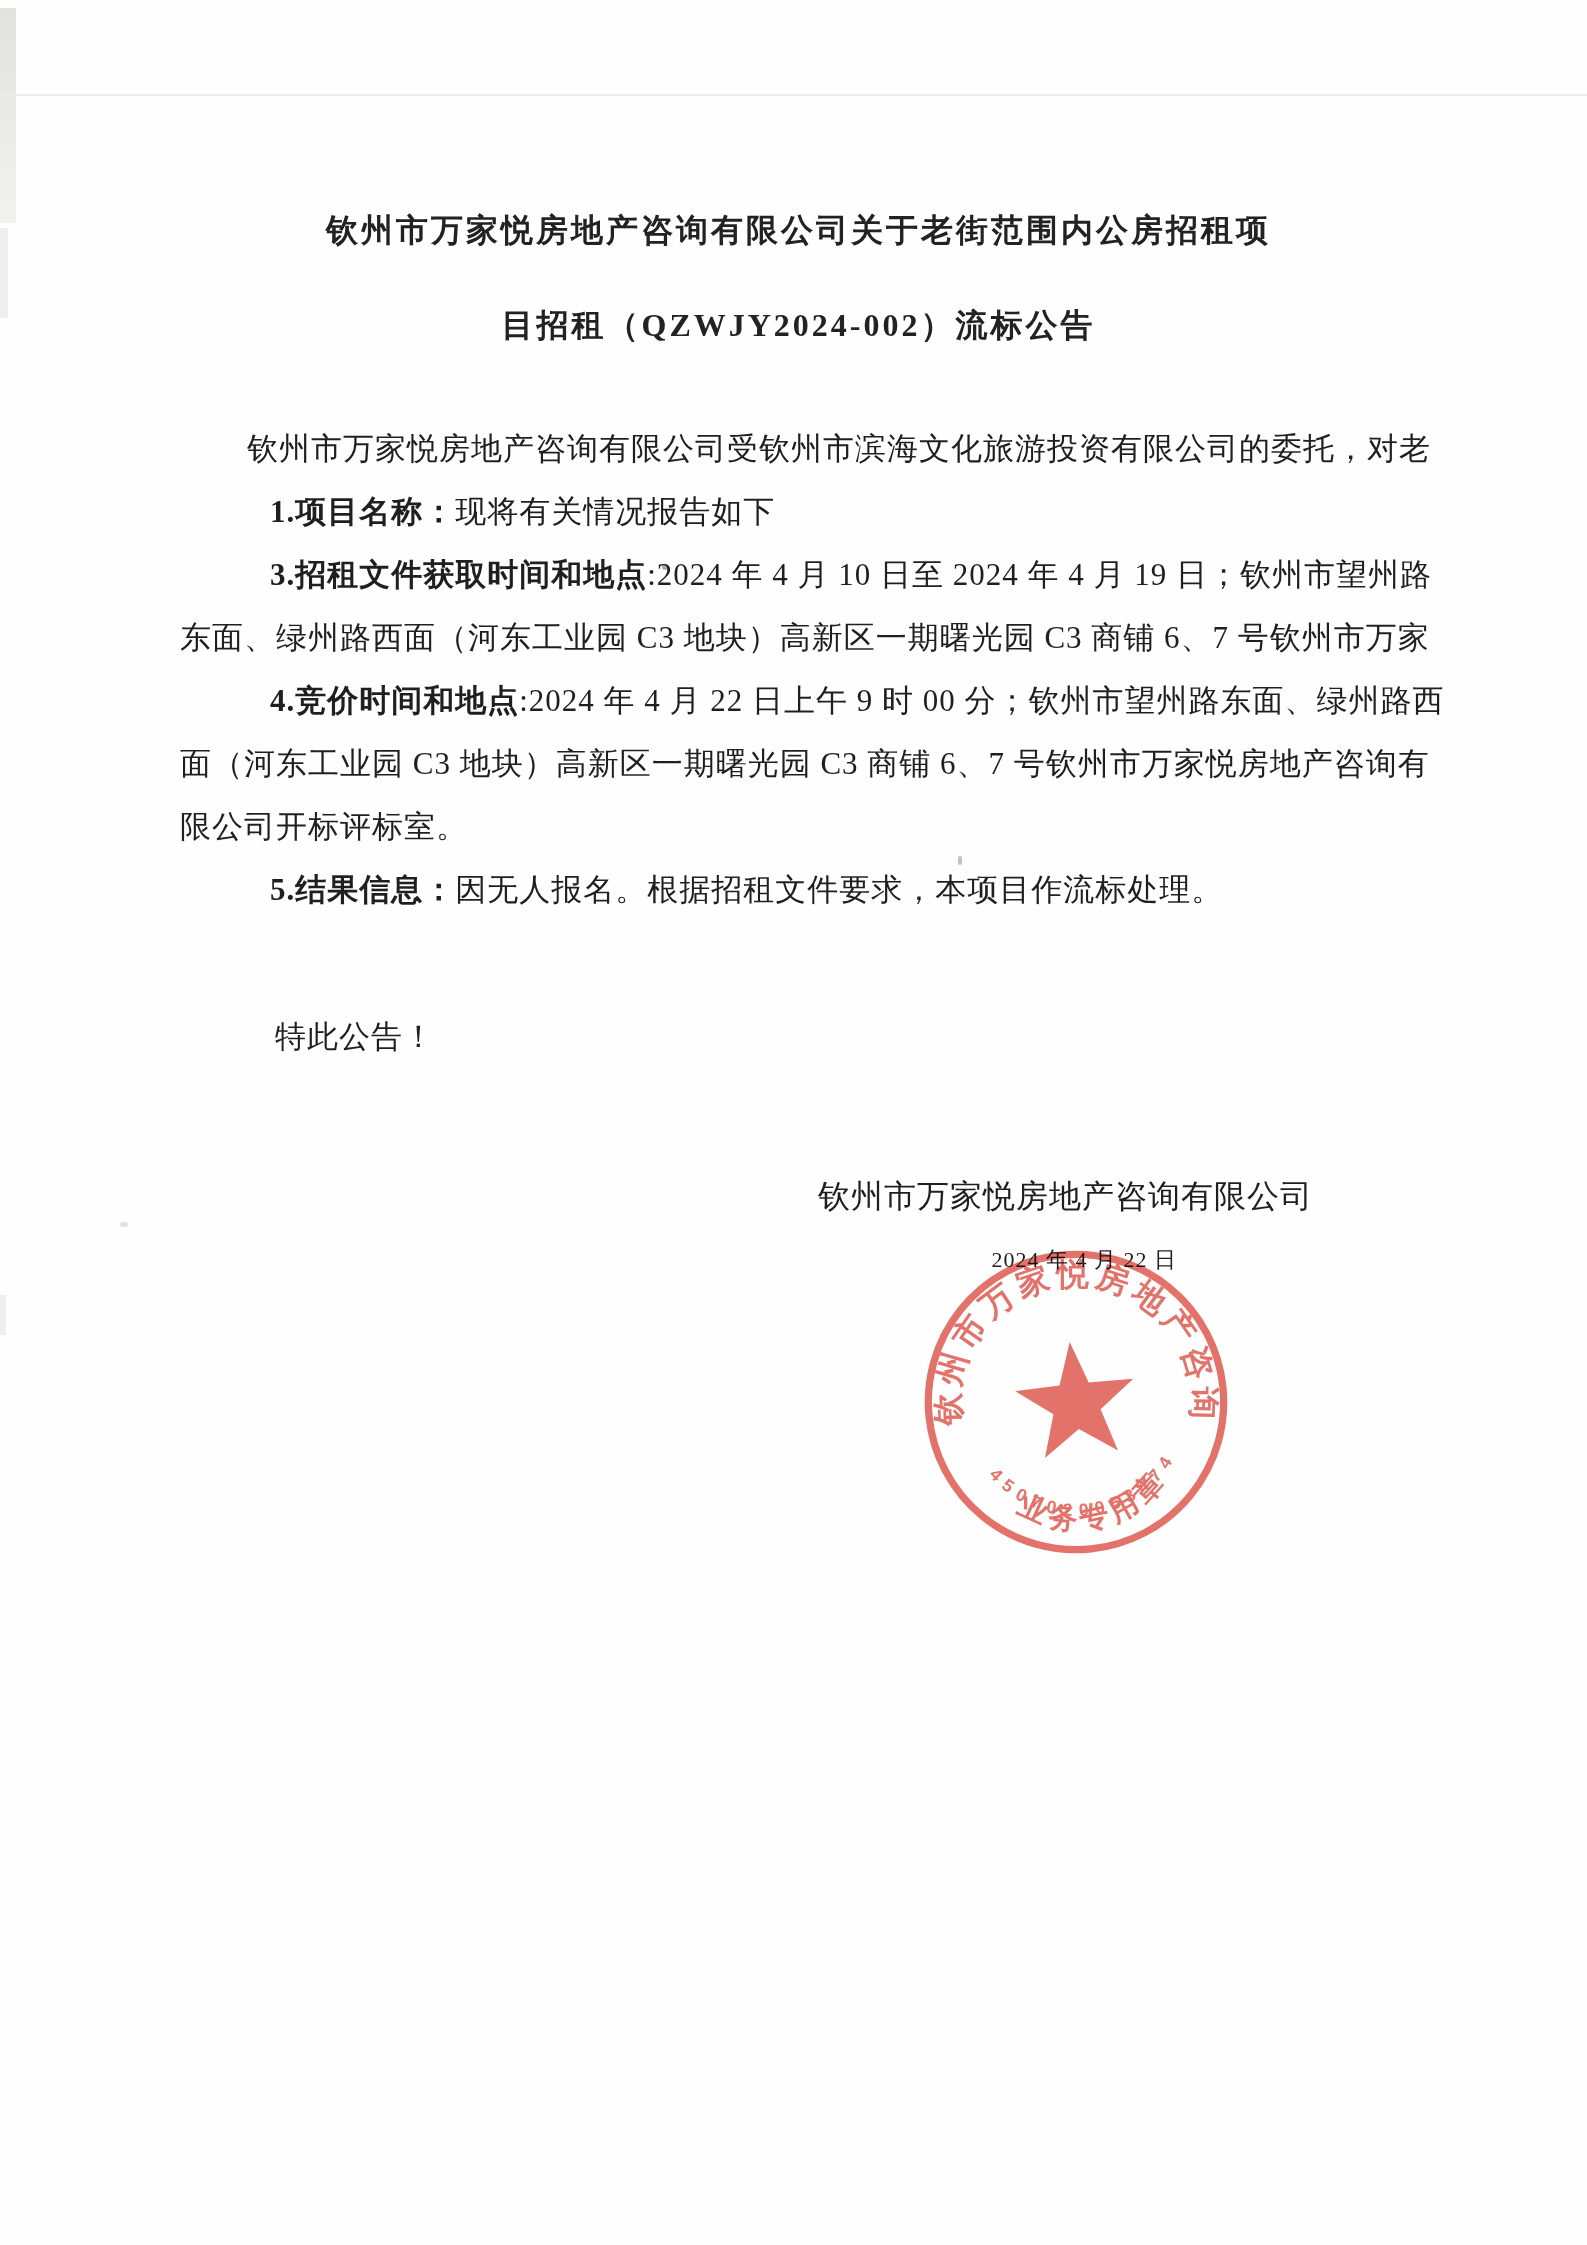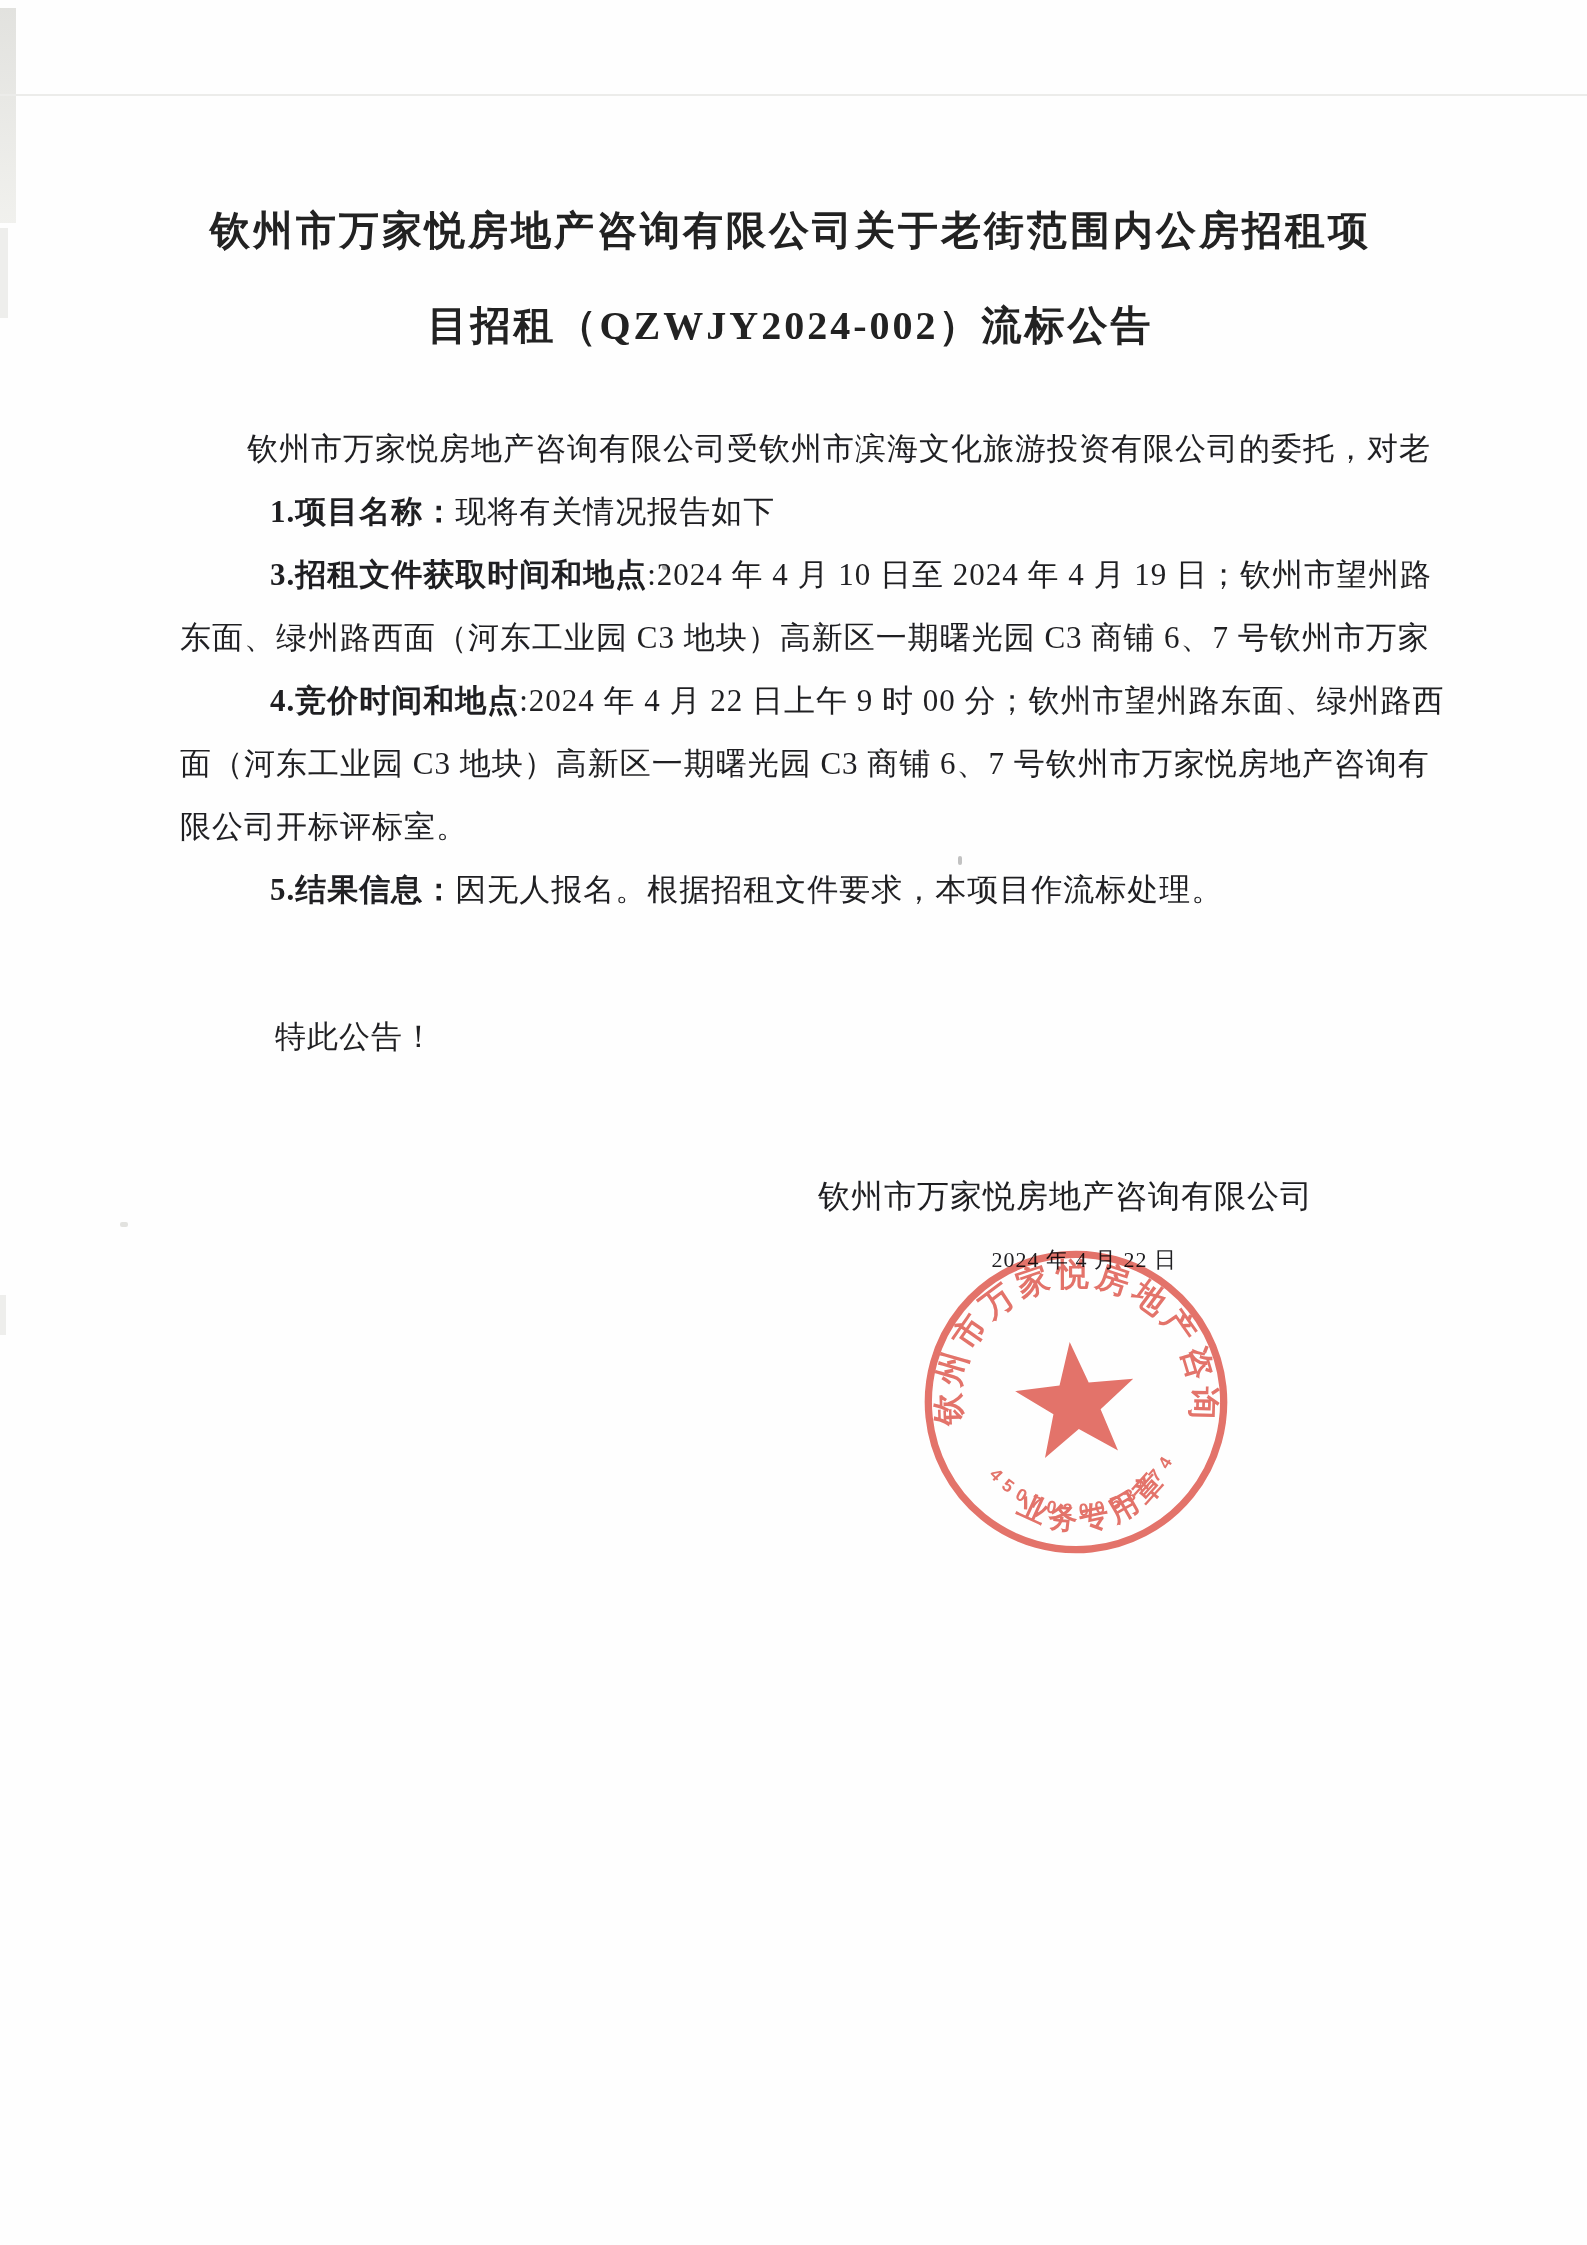--- a/index.html
+++ b/index.html
@@ -15,23 +15,23 @@
   .art{position:absolute;pointer-events:none;}
   .art-edge1{left:0;top:8px;width:16px;height:215px;background:linear-gradient(180deg,#cbcbc5,#e6e6e0);opacity:.55;}
   .art-edge2{left:0;top:228px;width:8px;height:90px;background:#dcdcd6;opacity:.45;}
   .art-edge3{left:0;top:1295px;width:6px;height:40px;background:#d8d8d2;opacity:.4;}
   .art-line{left:0;top:94px;width:100%;height:2px;background:#ececea;}
   .art-dot1{left:662px;top:564px;width:6px;height:6px;border-radius:50%;background:#8f8f8f;opacity:.75;}
   .art-dot2{left:958px;top:856px;width:4px;height:9px;background:#9a9a9a;opacity:.6;border-radius:2px;}
   .art-dot3{left:120px;top:1222px;width:8px;height:5px;background:#cfcfc9;opacity:.6;border-radius:2px;}
 
   .title{
-    position:absolute;left:172px;width:1237px;top:183px;
+    position:absolute;left:180px;width:1237px;top:183px;
     text-align:center;font-weight:bold;
-    font-size:40px;line-height:95px;letter-spacing:3px;
+    font-size:32px;line-height:95px;letter-spacing:3px;
     white-space:nowrap;color:#222;
   }
   .body{
     position:absolute;left:180px;width:1237px;top:417px;
     font-size:31px;line-height:63px;letter-spacing:1px;
   }
   .ln{white-space:nowrap;}
   .ind{text-indent:67px;}
   .b{font-weight:bold;margin-left:23px;}
   .closing{margin-top:84px;text-indent:95px;white-space:nowrap;}

